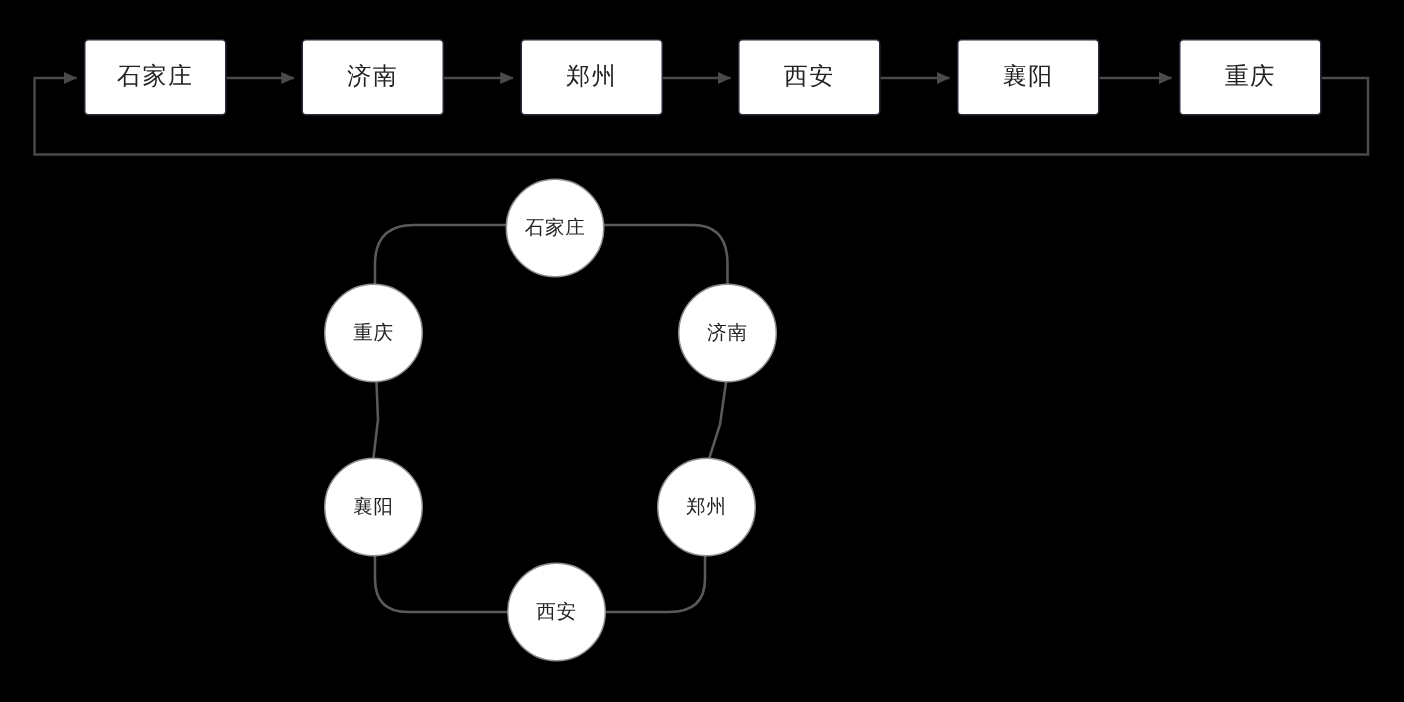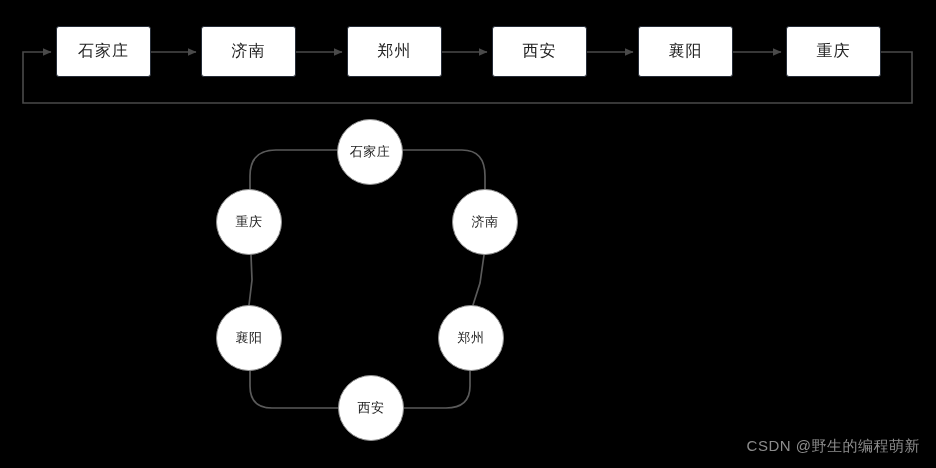--- a/index.html
+++ b/index.html
@@ -133,15 +133,14 @@
   <div class="node-circle" style="left:338px; top:375px; width:66px; height:66px;">
     <span>西安</span>
   </div>
   <div class="node-circle" style="left:216px; top:305px; width:66px; height:66px;">
     <span>襄阳</span>
   </div>
   <div class="node-circle" style="left:216px; top:189px; width:66px; height:66px;">
     <span>重庆</span>
   </div>
 
-  <div class="watermark">CSDN @野生的编程萌新</div>
 
 </div>
 
 </body></html>

